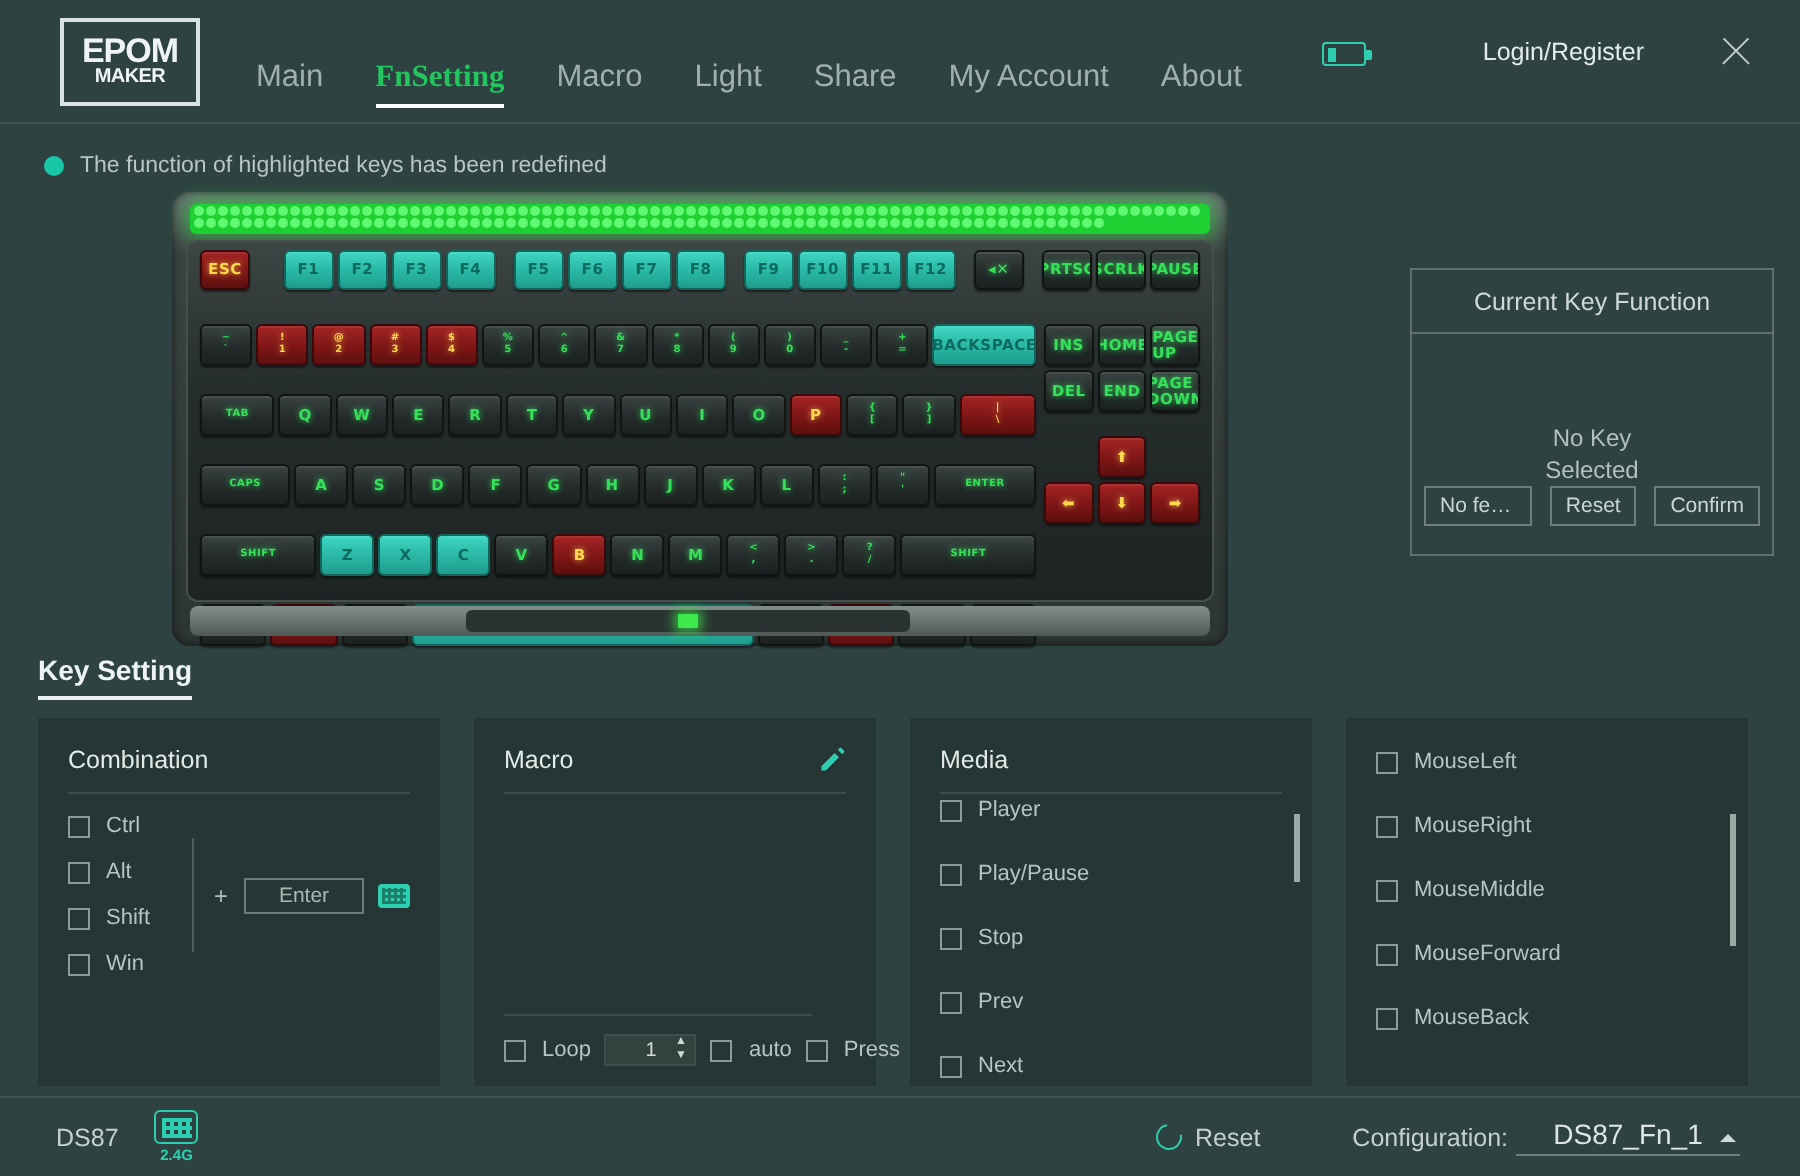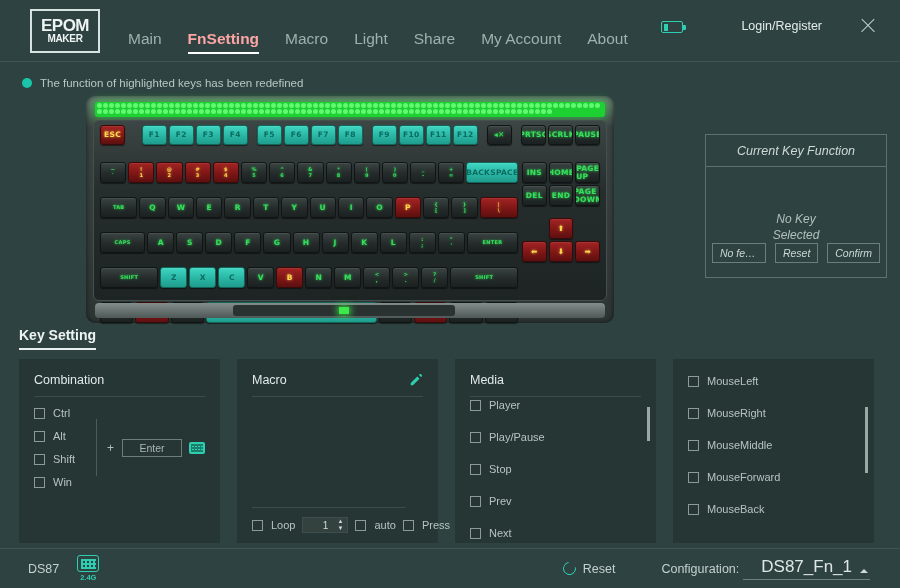--- a/index.html
+++ b/index.html
@@ -28,21 +28,21 @@
   }
   .logo-top { font-size: 17px; font-weight: bold; letter-spacing: -0.5px; color: #eef4f3; }
   .logo-bot { font-size: 10px; font-weight: bold; letter-spacing: -0.3px; color: #eef4f3; }
 
   .nav { display: flex; align-items: flex-end; margin-left: 28px; height: 62px; padding-bottom: 8px; }
   .nav-item {
     font-size: 15.5px; color: #9fb0ae;
     margin-right: 26px; padding-bottom: 6px;
     cursor: pointer; position: relative; white-space: nowrap;
   }
-  .nav-item.active { color: #fca5a5; font-weight: bold; }
+  .nav-item.active { color: #22c55e; font-weight: bold; font-family: Liberation Serif, serif; }
   .nav-item.active:after {
     content: ""; position: absolute; left: 0; right: 0; bottom: 0;
     height: 2px; background: #ffffff;
   }
 
   .hdr-right { position: absolute; right: 0; top: 0; height: 74px; display: flex; align-items: center; }
   .battery {
     width: 22px; height: 12px; border: 1.6px solid #2ecfb0; border-radius: 2px;
     position: relative; margin-right: 58px; margin-top: -20px;
   }
@@ -153,21 +153,20 @@
   .w-ent   { flex: 1.95 1 0; }
   .w-bsl   { flex: 1.48 1 0; }
   .w-mod   { flex: 1.22 1 0; }
   .w-space { flex: 6.6 1 0; }
   .fn-gap  { flex: .55 1 0; }
 
   
   .ckf {
     position: absolute; left: 705px; top: 134px; width: 182px; height: 144px;
     border: 1px solid #5f706e;
-    font-style: italic;
   }
   .ckf-title {
     height: 32px; display: flex; align-items: center; justify-content: center;
     font-size: 12.5px; color: #cfd9d7; border-bottom: 1px solid #5f706e;
   }
   .ckf-body {
     height: 76px; display: flex; flex-direction: column;
     align-items: center; justify-content: flex-end;
     font-size: 12px; color: #b2bfbd; line-height: 1.35;
   }
@@ -266,21 +265,21 @@
   .foot-right { margin-left: auto; display: flex; align-items: center; margin-right: 30px; }
   .reset-ico {
     width: 13px; height: 13px; border: 1.6px solid #2ecfb0; border-radius: 50%;
     border-top-color: transparent; margin-right: 7px; transform: rotate(35deg);
   }
   .reset-lbl { font-size: 12.5px; color: #c5d1cf; margin-right: 46px; cursor: pointer; }
   .cfg-lbl { font-size: 12.5px; color: #c5d1cf; }
   .cfg-sel {
     margin-left: 4px; min-width: 112px; border-bottom: 1px solid #6f7f7d;
     display: flex; align-items: center; justify-content: center;
-    font-size: 17px; color: #dde6e4; padding: 0 18px 2px 18px; position: relative; cursor: pointer;
+    font-size: 14px; color: #dde6e4; padding: 0 18px 2px 18px; position: relative; cursor: pointer;
   }
   .caret-up {
     position: absolute; right: 2px; bottom: 6px;
     width: 0; height: 0; border-left: 4px solid transparent;
     border-right: 4px solid transparent; border-bottom: 4px solid #cfd9d7;
   }
 </style>
 </head>
 <body>
 

